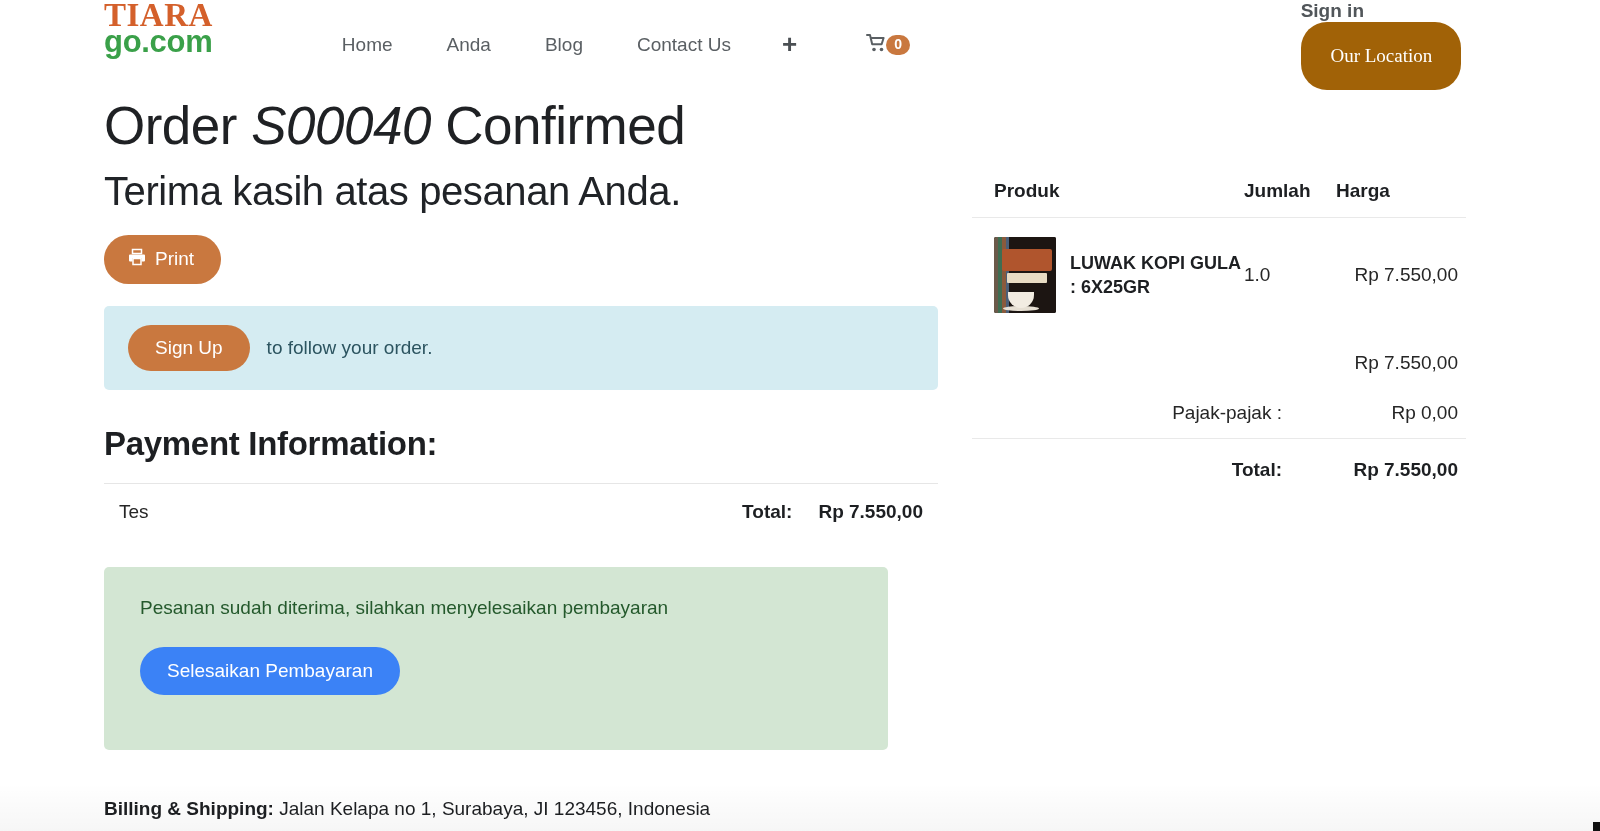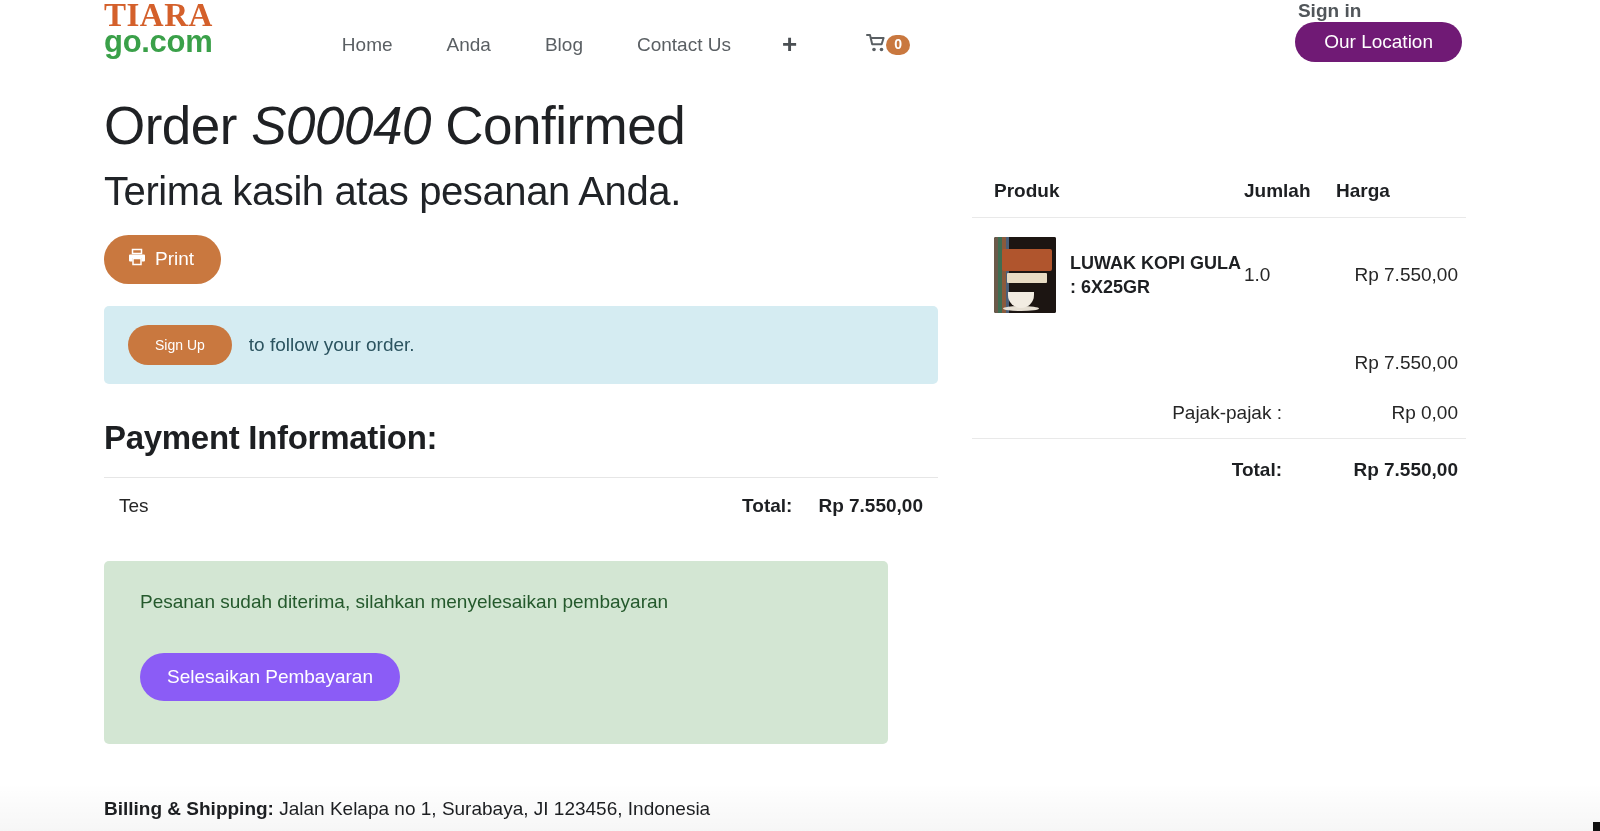--- a/index.html
+++ b/index.html
@@ -106,29 +106,29 @@
   }
   .signin {
     font-size: 19px;
     font-weight: bold;
     color: #51565a;
     margin-right: 98px;
     cursor: pointer;
     white-space: nowrap;
   }
   .btn-location {
-    background: #701a75;
+    background: #a16207;
     color: #ffffff;
     font-size: 19px;
     border: none;
     border-radius: 26px;
-    padding: 9px 29px;
-    cursor: pointer;
-    white-space: nowrap;
-    font-family: Liberation Sans, sans-serif;
+    padding: 23px 29px;
+    cursor: pointer;
+    white-space: nowrap;
+    font-family: Liberation Serif, serif;
   }
 
   
   .left-col {
     position: absolute;
     left: 104px;
     top: 96px;
     width: 834px;
   }
 
@@ -175,21 +175,21 @@
     border-radius: 5px;
     padding: 19px 24px;
     display: flex;
     align-items: center;
   }
   .btn-signup {
     background: #c9783f;
     color: #ffffff;
     border: none;
     border-radius: 24px;
-    font-size: 14px;
+    font-size: 19px;
     padding: 12px 27px;
     cursor: pointer;
     font-family: "Liberation Sans", sans-serif;
   }
   .alert-blue-text {
     margin-left: 17px;
     font-size: 19px;
     color: #2c5460;
   }
 
@@ -242,22 +242,22 @@
     height: 183px;
     background: #d3e6d3;
     border-radius: 5px;
     padding: 30px 36px;
   }
   .alert-green-text {
     font-size: 19px;
     color: #24592c;
   }
   .btn-pay {
-    margin-top: 40px;
-    background: #8b5cf6;
+    margin-top: 28px;
+    background: #3b82f6;
     color: #ffffff;
     border: none;
     border-radius: 26px;
     font-size: 19px;
     padding: 13px 27px;
     cursor: pointer;
     font-family: "Liberation Sans", sans-serif;
   }
 
   .billing-line {

